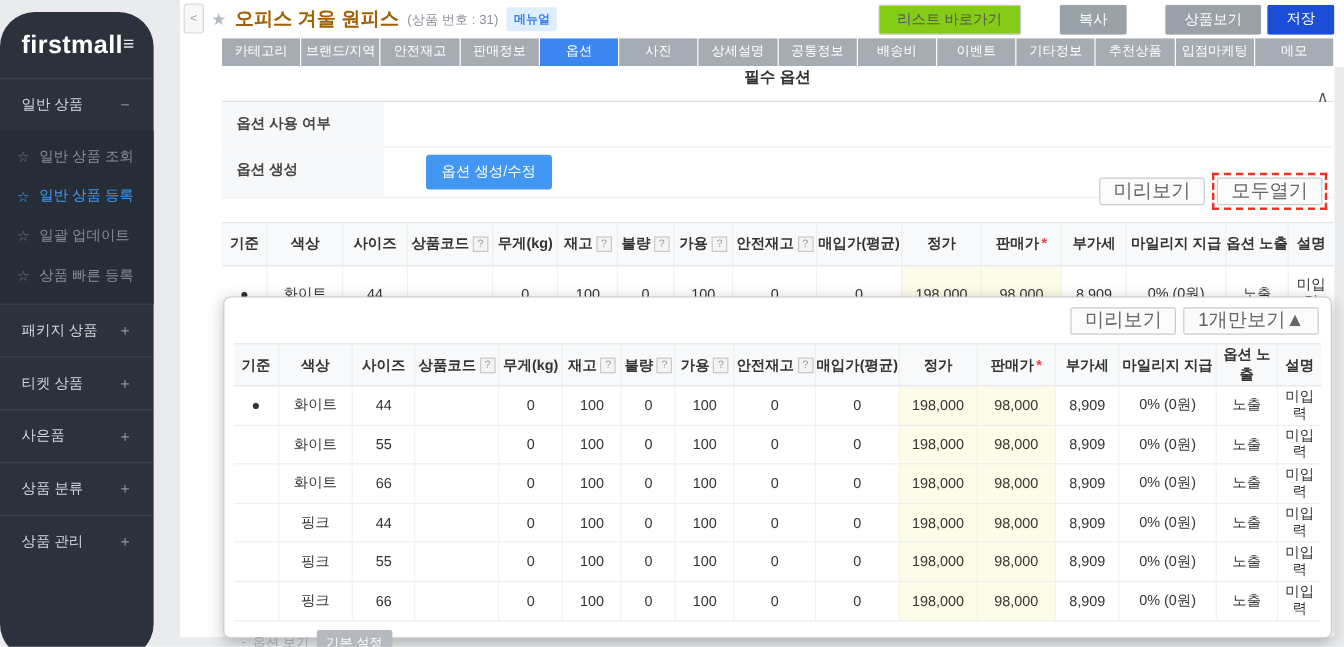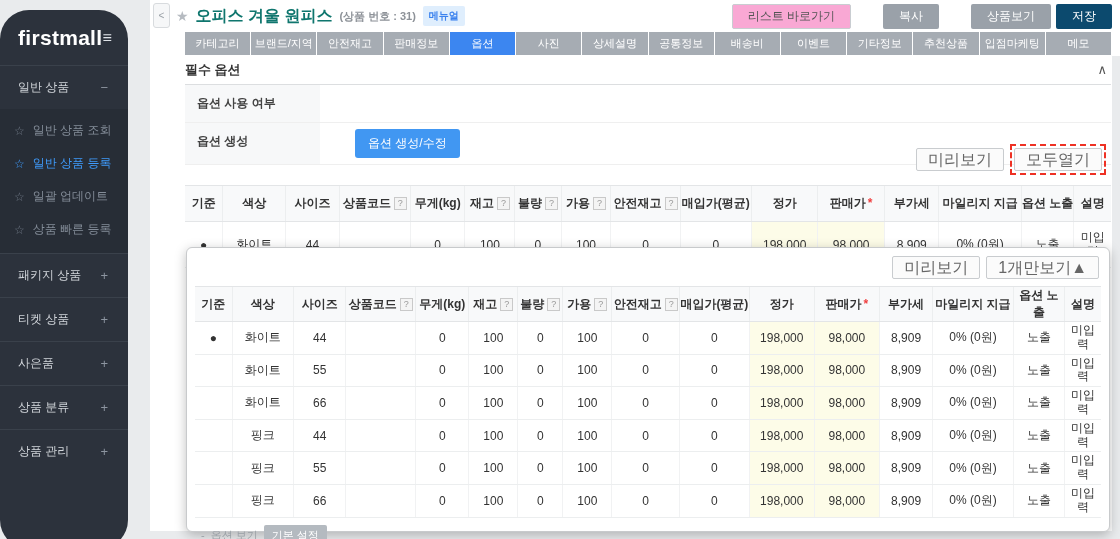--- a/index.html
+++ b/index.html
@@ -23,38 +23,38 @@
   .main { position:absolute; left:150px; top:0; right:0; bottom:0; background:#fff; }
   .bottom-strip { position:absolute; left:150px; right:0; bottom:0; height:8px; background:#e9ebed; }
   .right-strip { position:absolute; right:0; top:56px; width:8px; bottom:0; background:#e9ebed; }
 
   .collapse-btn { position:absolute; left:3px; top:3px; width:17px; height:25px; background:#f6f7f8;
                   border:1px solid #d8dbde; border-radius:3px; color:#9aa0a6; font-size:10px; text-align:center;
                   line-height:23px; cursor:pointer; z-index:5; }
 
   .topbar { position:absolute; left:0; top:0; right:0; height:32px; display:flex; align-items:center; padding-left:26px; background:#fff; }
   .title-star { color:#b6bbc1; font-size:14px; margin-right:7px; cursor:pointer; }
-  .page-title { font-size:16px; font-weight:bold; color:#0f766e; }
-  .title-sub { font-size:11px; color:#8d9298; margin-left:7px;font-weight:bold; }
+  .page-title { font-size:16px; font-weight:bold; color:#a16207; }
+  .title-sub { font-size:11px; color:#8d9298; margin-left:7px; }
   .manual-badge { margin-left:7px; background:#dfeefd; color:#3b82ee; font-size:10px; font-weight:bold;
                   padding:3px 6px; border-radius:2px; cursor:pointer; }
   .topbar-actions { margin-left:auto; display:flex; gap:5px; padding-right:8px; }
   .btn { font-size:12px; height:25px; line-height:23px; padding:0 15px; border-radius:2px; border:1px solid transparent;
          cursor:pointer; white-space:nowrap; }
-  .btn-outline { background:#f9a8d4; border-color:#c9cdd1; color:#555; }
+  .btn-outline { background:#84cc16; border-color:#c9cdd1; color:#555; }
   .btn-gray { background:#9aa1a9; color:#fff;margin-left:27px; }
-  .btn-blue { background:#0c4a6e; color:#fff; }
+  .btn-blue { background:#1d4ed8; color:#fff;font-family:Liberation Mono, monospace; }
 
   .tabs { position:absolute; left:35px; top:32px; width:926px; height:23px; display:flex; gap:1px; }
   .tab { flex:1; background:#a6acb3; color:#fff; font-size:11px; text-align:center; line-height:23px;
          cursor:pointer; white-space:nowrap; overflow:hidden; }
   .tab.active { background:#3c86f0; }
 
   .content { position:absolute; left:35px; top:55px; width:926px; }
-  .section-head { display:flex; align-items:center; height:30px; border-bottom:1px solid #dcdee0; }
+  .section-head { display:flex; align-items:center; height:30px; border-bottom:1px solid #dcdee0;flex-direction:column; }
   .section-title { font-size:13px; font-weight:bold; color:#333; }
   .chevron-up { margin-left:auto; color:#555; font-size:13px; cursor:pointer; padding-right:4px; }
 
   .form-row { display:flex; border-bottom:1px solid #efefef;gap:23px; }
   .form-label { width:135px; background:#f7f8f9; font-size:12px; font-weight:bold; color:#444;
                 padding:10px 12px; flex-shrink:0; }
   .form-value { display:flex; align-items:center; padding:6px 12px; gap:18px; }
   .radio-opt { display:flex; align-items:center; gap:5px; font-size:12px; color:#333; cursor:pointer; }
   .radio { width:14px; height:14px; border-radius:50%; border:1px solid #c6c9cc; background:#fff; display:inline-block; }
   .radio.checked { background:#2f88f0; box-shadow:inset 0 0 0 2px #fff; border-color:#bcc0c4; }

